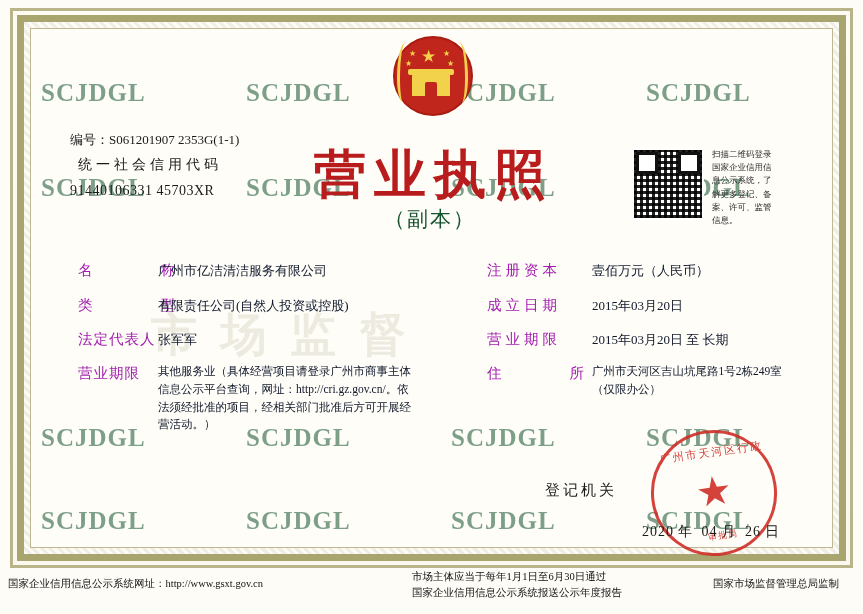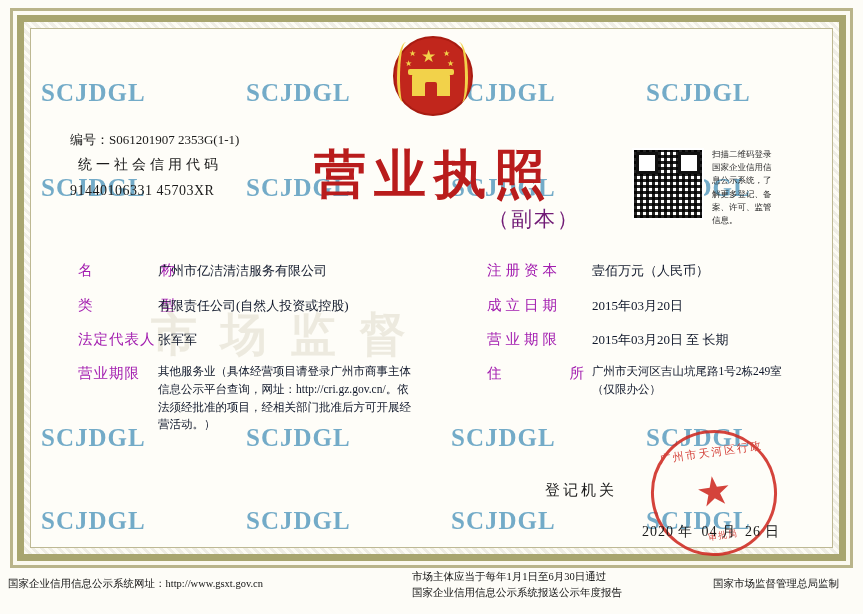--- a/index.html
+++ b/index.html
@@ -71,21 +71,21 @@
     position: absolute;
     left: 31px; top: 29px;
     width: 801px; height: 518px;
     overflow: hidden;
     pointer-events: none;
   }
   .wm {
     position: absolute;
     font-family: "Liberation Serif", serif;
     font-weight: bold;
-    color: #0369a1;
+    color: #14532d;
     opacity: 0.55;
     letter-spacing: 1px;
     white-space: nowrap;
   }
   .wm-scjdgl { font-size: 25px; }
   .wm-big {
     font-size: 46px;
     color: #ddd9c8;
     opacity: 0.5;
     letter-spacing: 6px;
@@ -162,23 +162,23 @@
     font-size: 52px;
     font-weight: bold;
     letter-spacing: 8px;
     color: #b91c1c;
     text-indent: 8px;
   }
   .subtitle {
     position: absolute;
     left: 280px; top: 205px;
     width: 300px;
-    text-align: right;
+    text-align: center;
     font-size: 21px;
-    color: #701a75;
+    color: #14532d;
     letter-spacing: 2px;
   }
 
   
   .reg-no {
     position: absolute;
     left: 70px; top: 131px;
     font-size: 13px;
     letter-spacing: 0px;
     white-space: nowrap;

